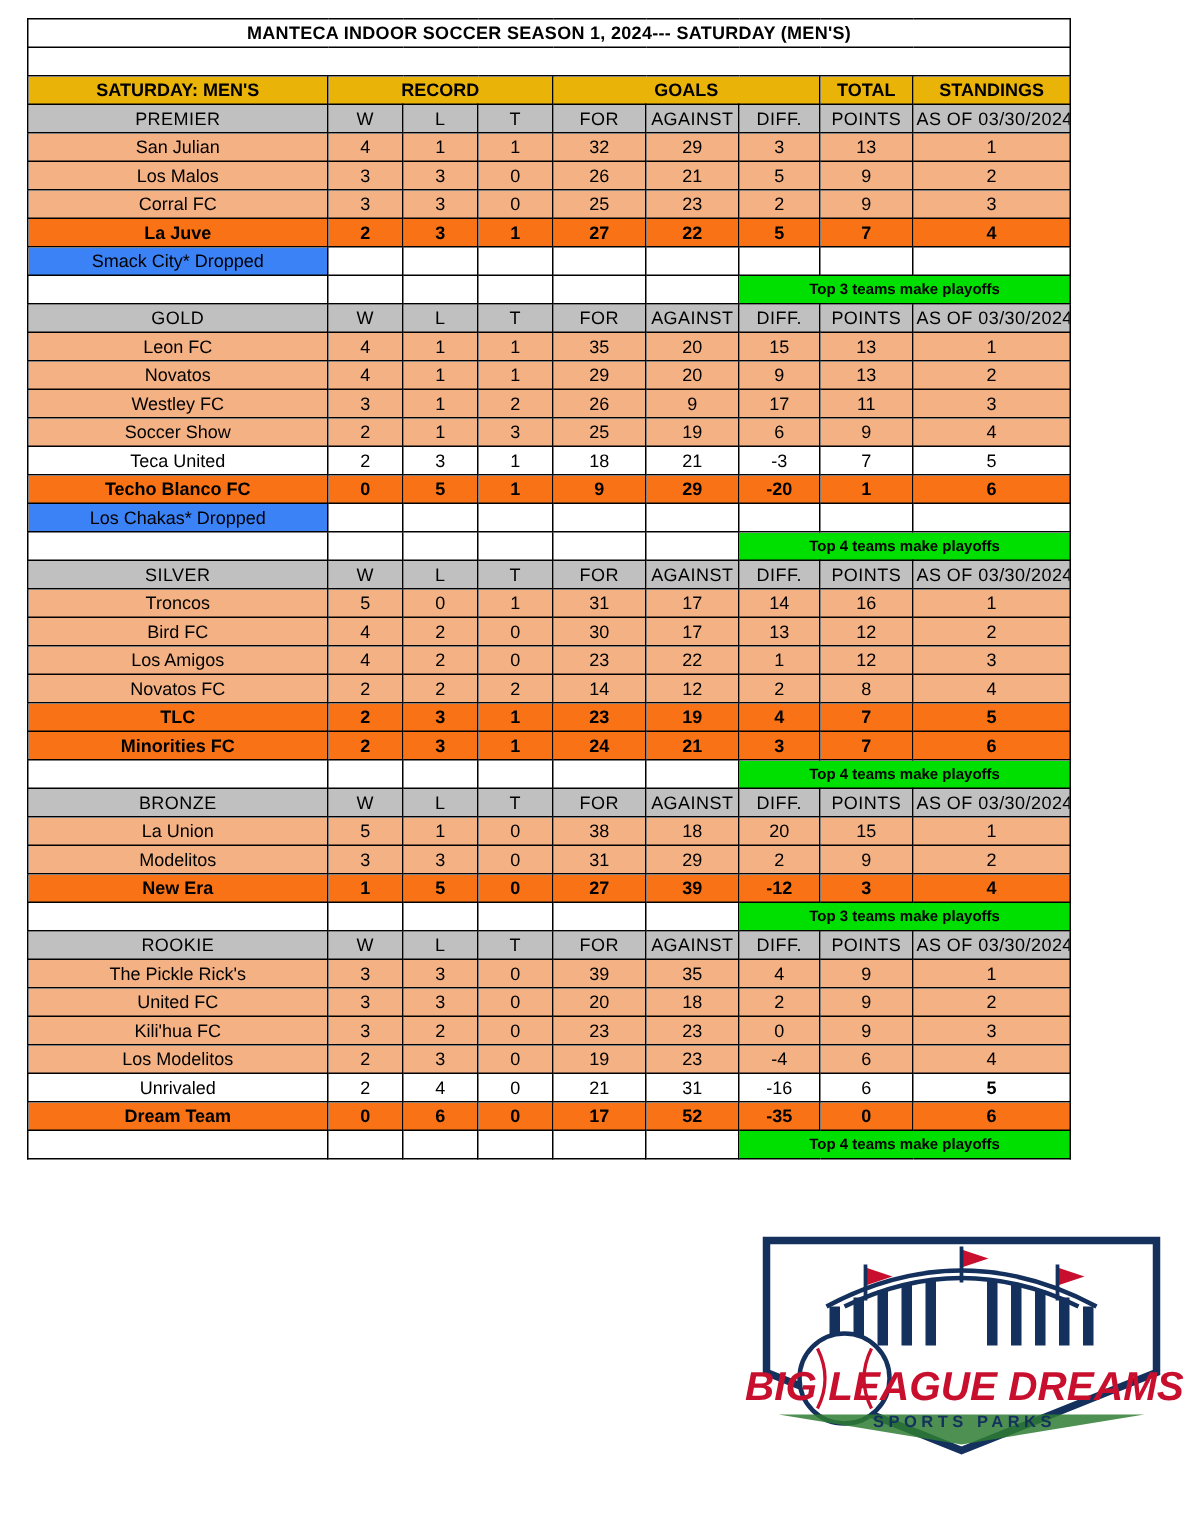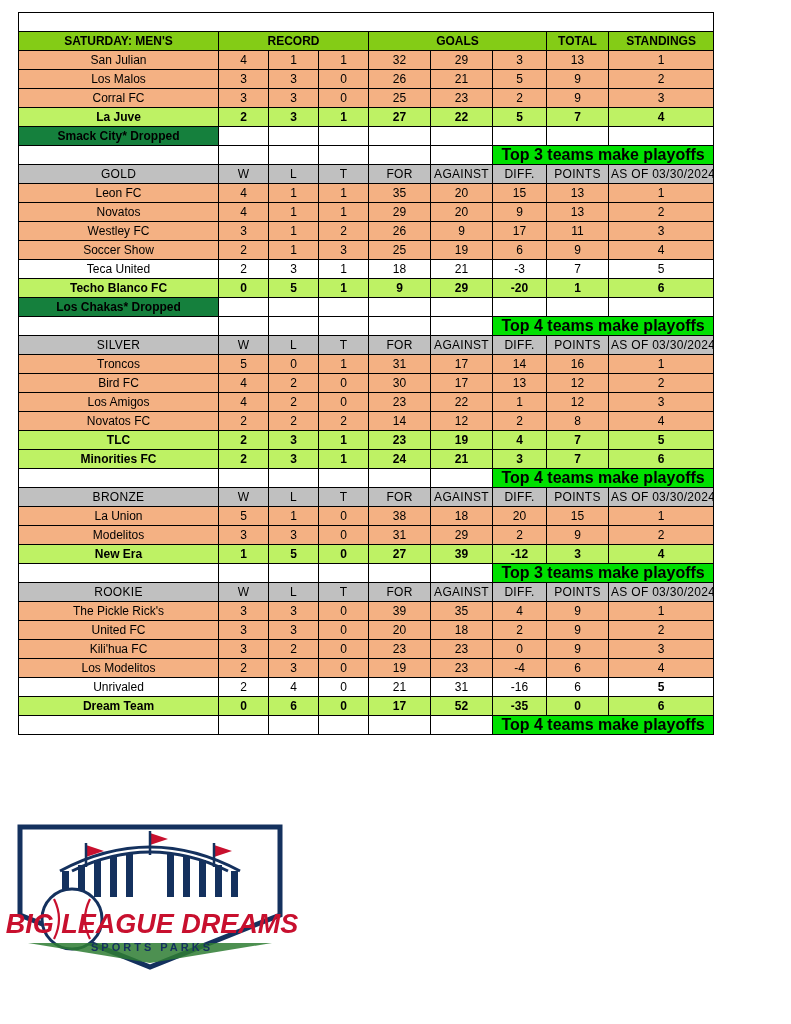--- a/index.html
+++ b/index.html
@@ -52,78 +52,78 @@
     height: 22px;
     font-weight: bold;
     font-size: 12.5px;
     letter-spacing: 0.2px;
   }
   .blank-row td {
     height: 14px;
     border: 1px solid #000;
   }
   .hdr-main td {
-    background: #84cc16;
+    background: #eab308;
     font-weight: bold;
     font-size: 13px;
     height: 21px;
   }
   .div-hdr td {
     background: #c0c0c0;
     font-size: 9.5px;
     height: 16px;
     letter-spacing: 0.3px;
   }
   .div-hdr td.team-cell { font-weight: normal; }
   .row-team td {
     background: #f4b183;
     font-size: 12.5px;
     height: 19px;
   }
   .row-team td.team-cell { font-weight: normal; }
   .row-bold td {
-    background: #bef264;
+    background: #f97316;
     font-weight: bold;
     font-size: 13px;
     height: 19px;
   }
   .row-plain td {
     background: #ffffff;
     font-size: 12.5px;
     height: 19px;
   }
   .row-plain td.bold-cell,
   .row-team td.bold-cell { font-weight: bold; }
   .dropped td {
     background: #ffffff;
     font-size: 12.5px;
     height: 19px;
   }
   .dropped td.team-cell {
-    background: #15803d;
-    font-weight: bold;
+    background: #3b82f6;
+    font-weight: normal;
   }
   .playoff td {
     background: #ffffff;
     height: 17px;
     font-size: 11.5px;
   }
   .playoff td.note {
     background: #00e000;
     font-weight: bold;
-    font-size: 16px;
+    font-size: 10px;
   }
   .asof { font-size: 9.5px; }
   .logo-wrap {
     position: absolute;
     left: 0;
     right: 0;
     top: 815px;
     display: flex;
-    justify-content: flex-start;
+    justify-content: flex-end;
   }
   svg.logo { display: block; }
 </style>
 </head>
 <body>
 
 <div class="page">
 
   <table class="sheet">
     <colgroup>
@@ -131,29 +131,43 @@
         <col class="c-w">
         <col class="c-l">
         <col class="c-t">
       <col class="c-for">
         <col class="c-ag">
         <col class="c-diff">
         <col class="c-pts">
         <col class="c-stand">
     </colgroup>
     <tbody id="sheet-body">
+        <tr class="title-row">
+          <td colspan="9">MANTECA INDOOR SOCCER SEASON 1, 2024--- SATURDAY (MEN'S)</td>
+        </tr>
         <tr class="blank-row">
           <td colspan="9"></td>
         </tr>
         <tr class="hdr-main">
           <td>SATURDAY: MEN'S</td>
           <td colspan="3">RECORD</td>
           <td colspan="3">GOALS</td>
           <td>TOTAL</td>
           <td>STANDINGS</td>
+        </tr>
+        <tr class="div-hdr">
+          <td class="team-cell">PREMIER</td>
+          <td>W</td>
+          <td>L</td>
+          <td>T</td>
+          <td>FOR</td>
+          <td>AGAINST</td>
+          <td>DIFF.</td>
+          <td>POINTS</td>
+          <td class="asof">AS OF 03/30/2024</td>
         </tr>
         <tr class="row-team">
           <td class="team-cell">San Julian</td>
           <td>4</td>
           <td>1</td>
           <td>1</td>
           <td>32</td>
           <td>29</td>
           <td>3</td>
           <td>13</td>

